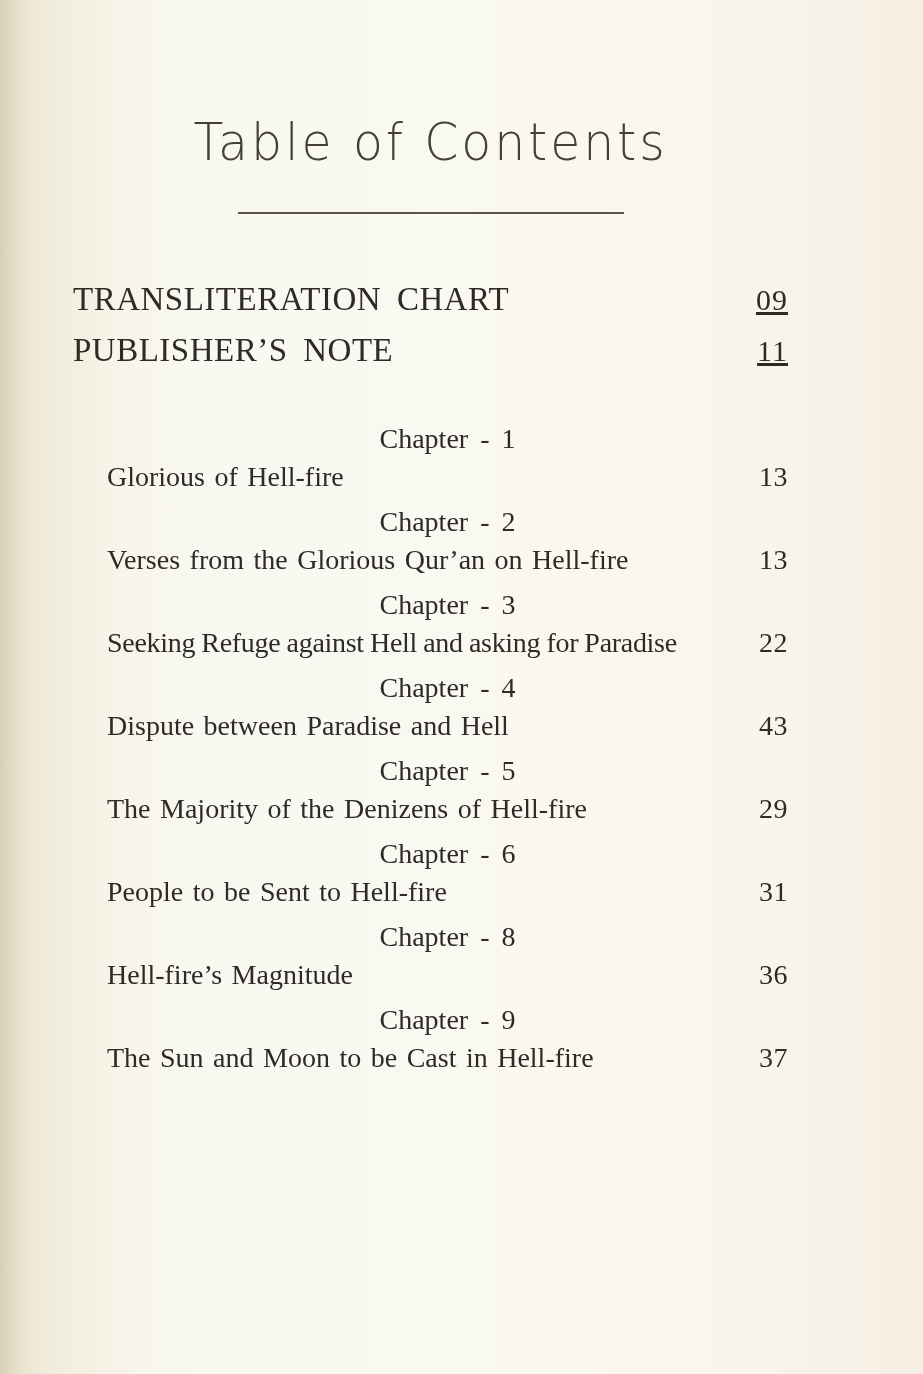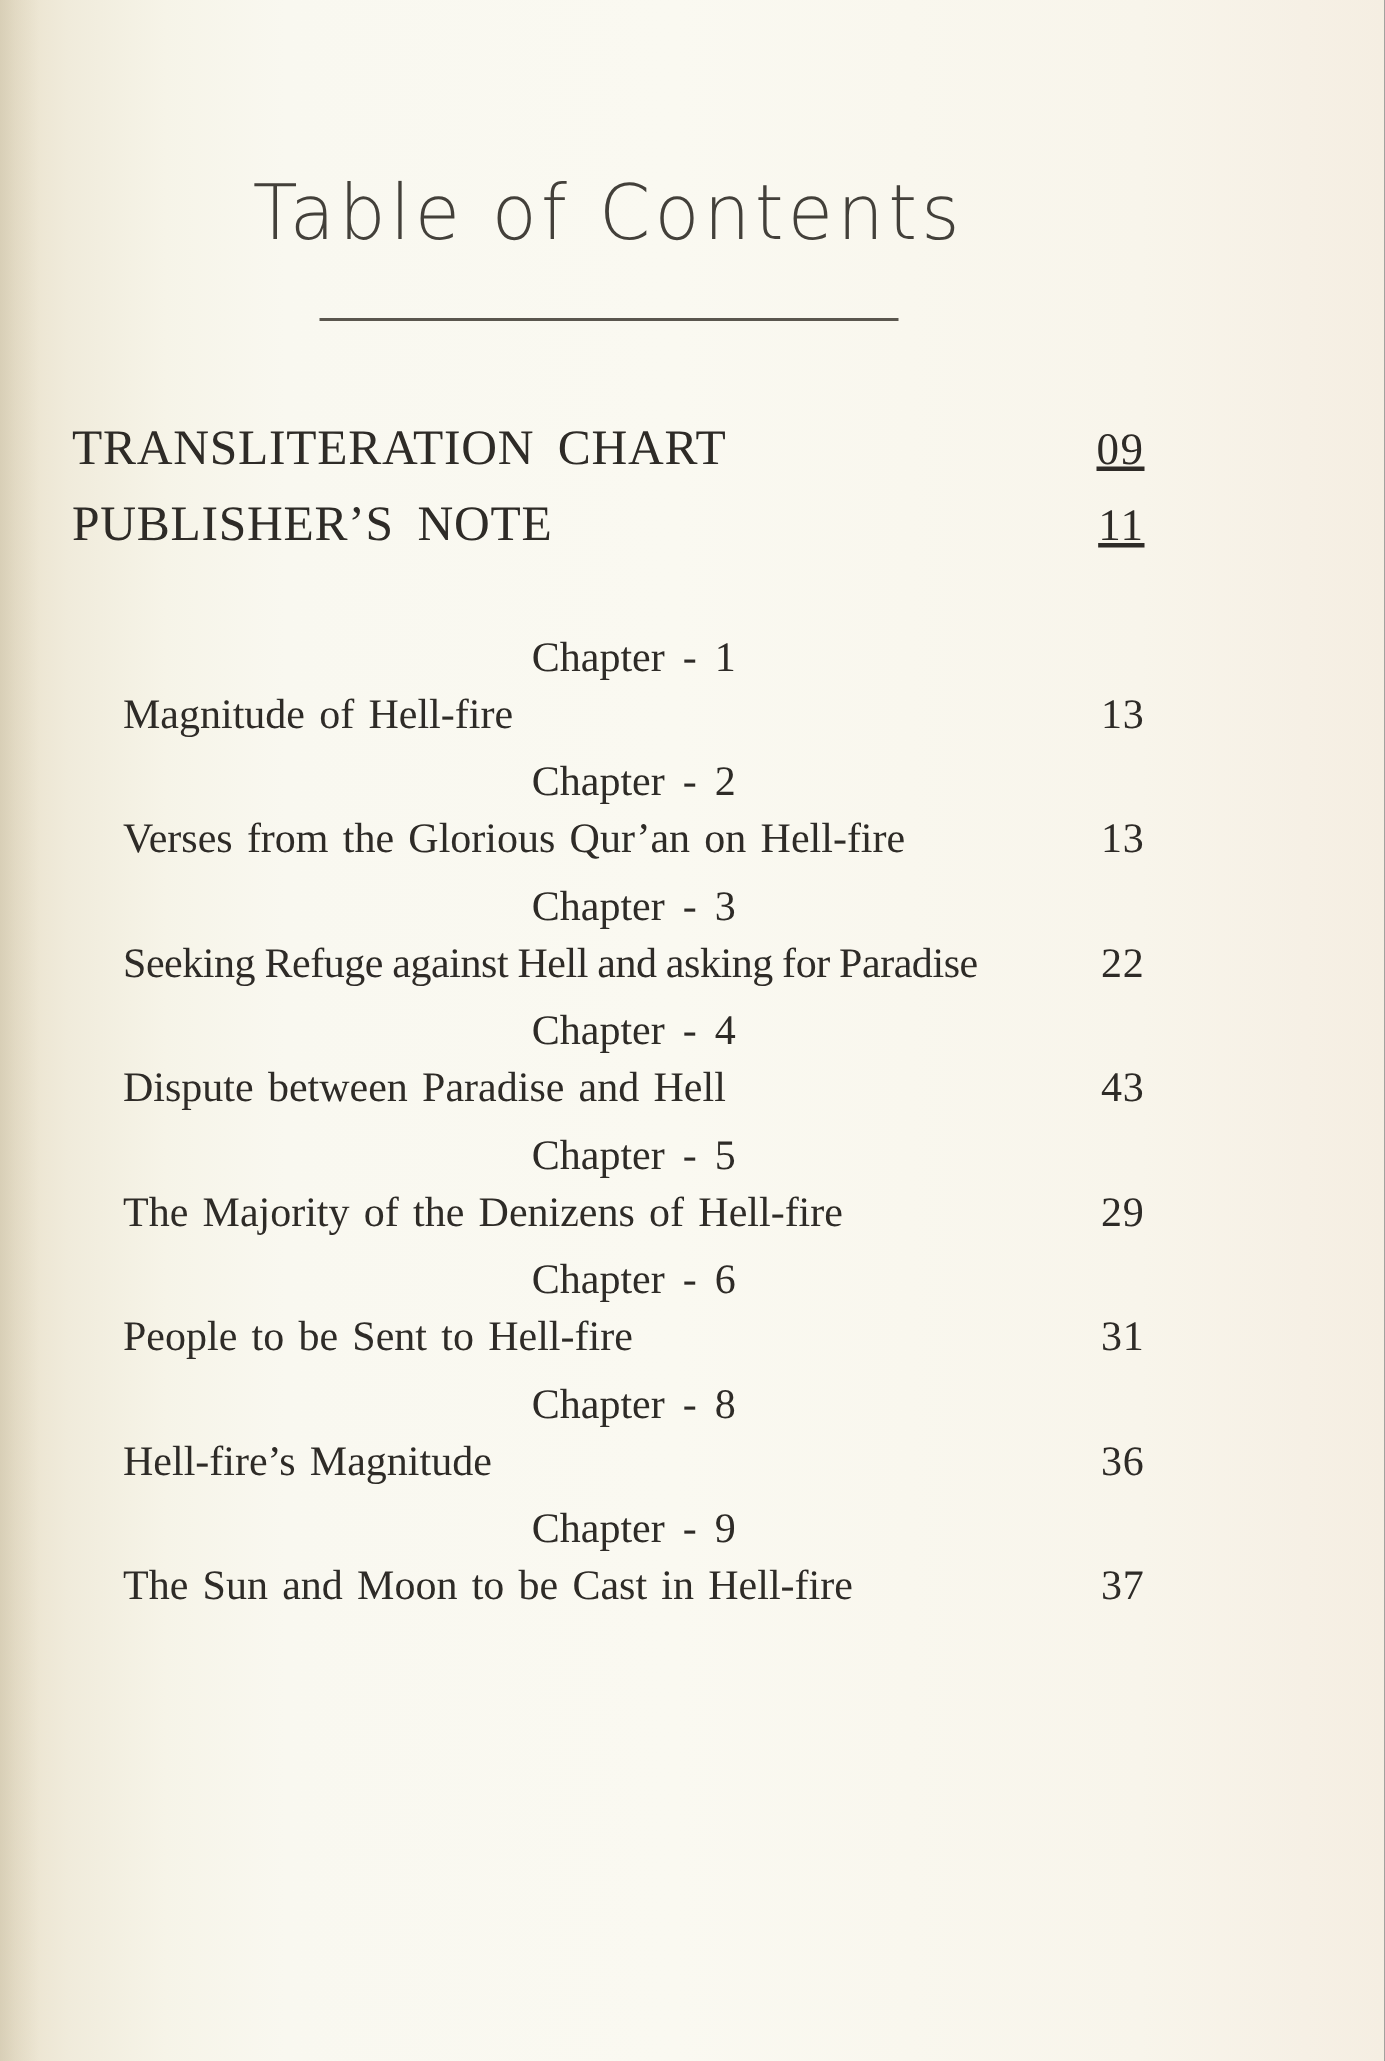--- a/index.html
+++ b/index.html
@@ -16,21 +16,21 @@
     background:
       linear-gradient(90deg,
         #e3dac4 0px, #eae2cd 10px, #f0ebdb 45px,
         #f6f4e8 110px, #f9f8f0 190px, #faf9f1 450px,
         #f8f5eb 760px, #f6f0e5 870px, #f5eee2 923px);
     font-family: "Liberation Serif", "DejaVu Serif", serif;
     color: #2e2b27;
   }
   .content {
     position: relative;
-    margin-left: 48px;
+    margin-left: 73px;
     width: 715px;
   }
   .page-title {
     margin: 0;
     padding-top: 112px;
     text-align: center;
     font-family: "DejaVu Sans", "Liberation Sans", sans-serif;
     font-weight: 300;
     font-size: 51px;
     line-height: 62px;
@@ -124,21 +124,21 @@
         <span class="fm-label">PUBLISHER’S NOTE</span>
         <span class="fm-page">11</span>
       </div>
     </div>
 
     <div class="chapters">
 
       <div class="chapter">
         <div class="ch-heading">Chapter - 1</div>
         <div class="ch-line">
-          <span class="ch-title">Magnitude of Hell-fire</span>
+          <span class="ch-title">Glorious of Hell-fire</span>
           <span class="ch-page">13</span>
         </div>
       </div>
 
       <div class="chapter">
         <div class="ch-heading">Chapter - 2</div>
         <div class="ch-line">
           <span class="ch-title">Verses from the Glorious Qur’an on Hell-fire</span>
           <span class="ch-page">13</span>
         </div>

